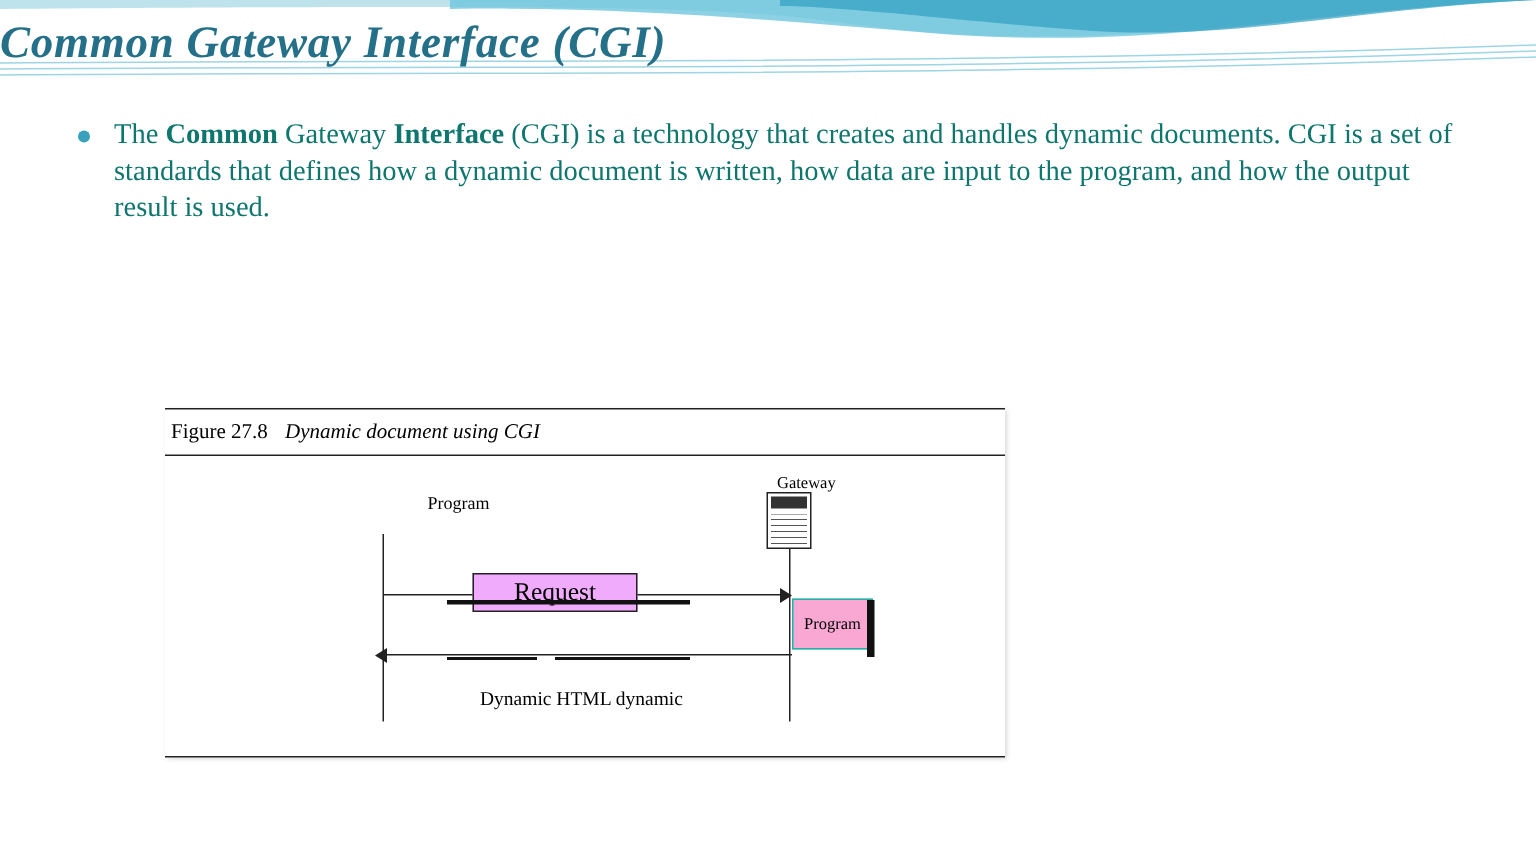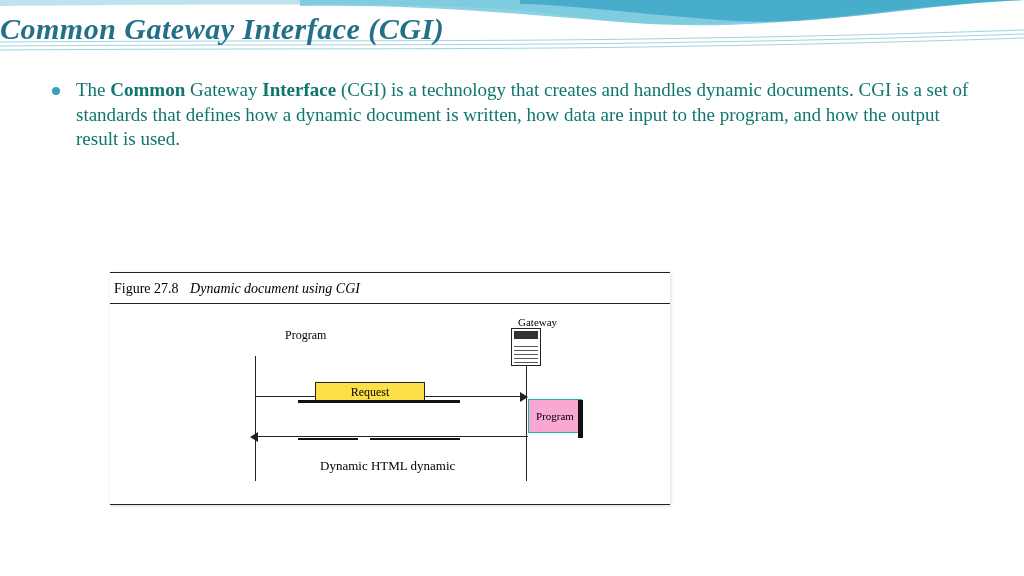--- a/index.html
+++ b/index.html
@@ -136,22 +136,22 @@
       border-top: 5px solid transparent;
       border-bottom: 5px solid transparent;
     }
     .req-box {
       position: absolute;
       left: 205px; top: 78px;
       width: 110px;
       text-align: center;
       padding: 2px 0;
       border: 1px solid #222;
-      background: #fde047;
-      font-size: 12px;
+      background: #f0abfc;
+      font-size: 17px;
     }
     .req-thick {
       position: absolute;
       left: 188px; top: 96px;
       width: 162px; height: 3px;
       background: #111;
     }
     
     .program-box {
       position: absolute;

